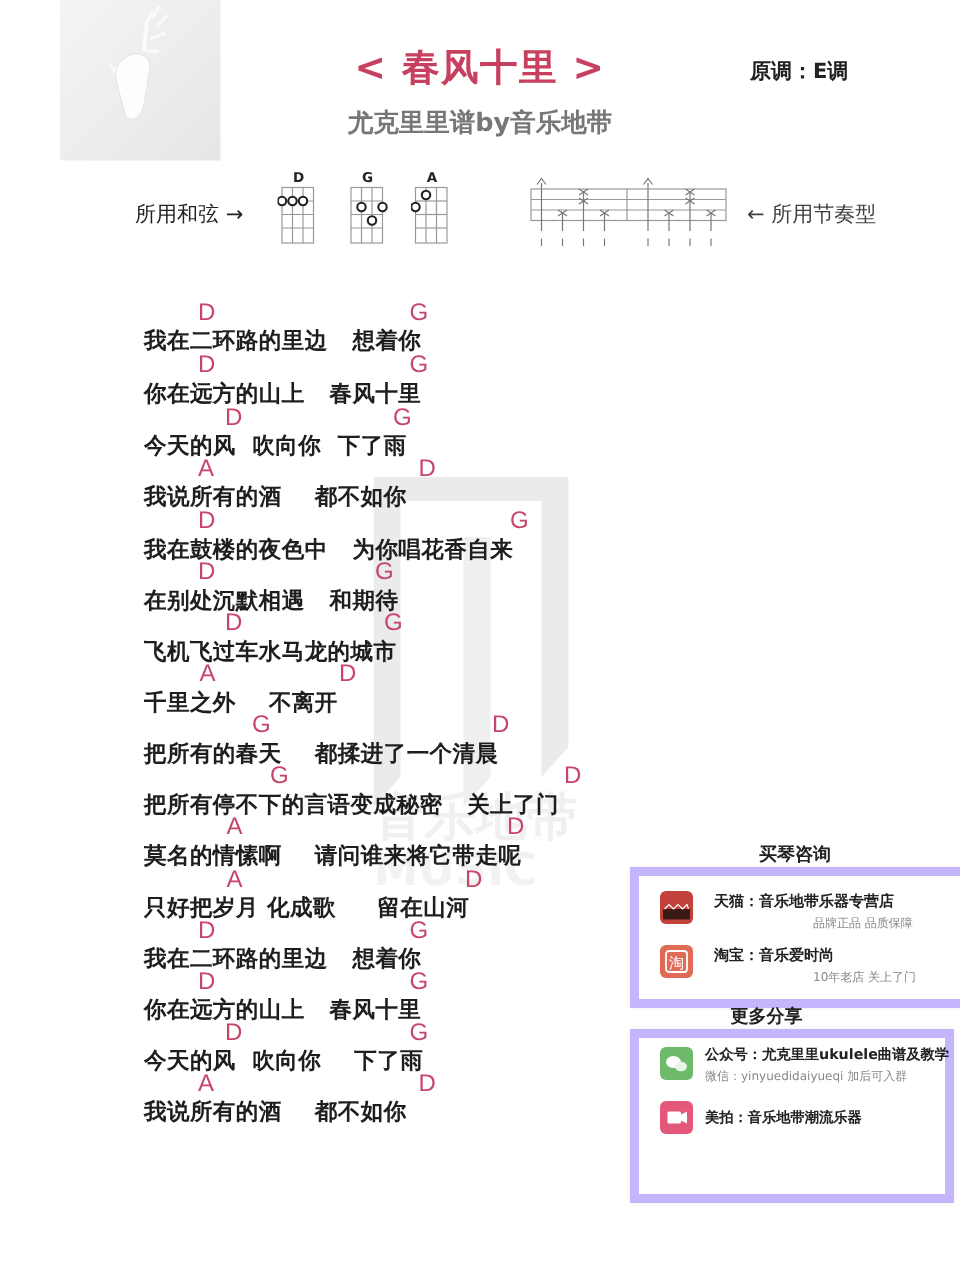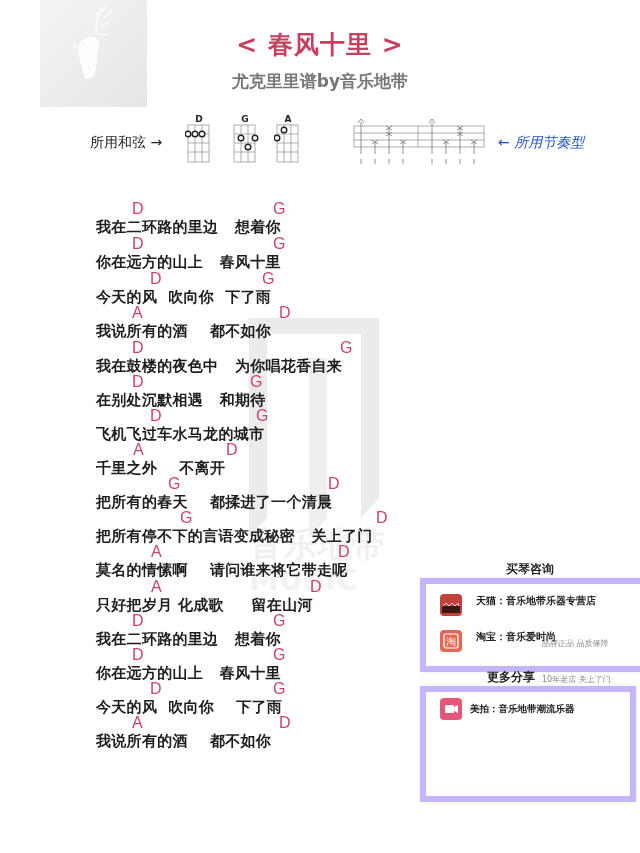--- a/index.html
+++ b/index.html
@@ -20,59 +20,60 @@
     color: #c8405f; font-size: 25px; font-weight: bold; letter-spacing: 1px;
   }
   .subtitle {
     left: 200px; top: 70px; width: 240px; text-align: center;
     color: #777; font-size: 17px; font-weight: bold;
   }
   .meta { left: 500px; top: 38px; font-size: 14px; font-weight: bold; color: #222; line-height: 20px; }
   .meta div { white-space: nowrap; }
 
   .chords-label { left: 90px; top: 134px; font-size: 14px; color: #222; }
-  .strum-label { left: 498px; top: 134px; font-size: 14px; color: #1d4ed8; font-style: italic; }
+  .strum-label { left: 498px; top: 134px; font-size: 14px; color: #404040; }
   .chord-diag { top: 114px; width: 28px; }
   .chord-diag .name { text-align: center; font-size: 9px; font-weight: bold; line-height: 10px; }
   .chord-diag svg { display: block; }
 
   .strum { left: 352px; top: 116px; }
 
   .lyrics { left: 0; top: 0; }
   .line { position: absolute; left: 96px; font-size: 15px; font-weight: bold; color: #1e1e1e; white-space: pre; letter-spacing: 0.3px; }
   .chord { position: absolute; font-size: 16px; color: #c8456a; font-family: "Liberation Sans", sans-serif; }
 
   .watermark { left: 205px; top: 318px; width: 145px; height: 275px; opacity: 0.55; padding-left: 44px; }
 
   .panel-title { font-size: 12px; font-weight: bold; color: #222; text-align: center; width: 220px; }
   .panel {
     background: #fff; border: 6px solid #c4b5fd; box-shadow: 0 0 3px rgba(0,0,0,0.08);
     width: 218px;
   }
   .row { position: relative; height: 38px; }
   .icon-box { position: absolute; left: 14px; width: 22px; height: 22px; border-radius: 4px; }
   .row .main { position: absolute; left: 50px; font-size: 10px; font-weight: bold; color: #222; white-space: nowrap; }
-  .row .sub { position: absolute; font-size: 8px; color: #888; white-space: nowrap; margin-top: 28px; }
+  .row .sub { position: absolute; font-size: 8px; color: #888; white-space: nowrap; }
 </style>
 </head>
 <body>
 
 <div class="abs cover">
   <svg viewBox="0 0 107 107">
     <path d="M62 12 L66 4 M64 18 L72 10 M60 26 L70 22 M58 34 L66 34" stroke="#fafafa" stroke-width="2" fill="none"></path>
     <path d="M56 34 L58 14 L62 8" stroke="#fbfbfb" stroke-width="2.5" fill="none"></path>
     <path d="M44 38 C50 34 60 36 60 44 L56 70 C54 78 48 82 44 78 L38 56 C36 48 38 42 44 38 Z" fill="#fdfdfd" stroke="#e0e0e0" stroke-width="0.6"></path>
     <path d="M38 46 L32 42 L36 50 Z" fill="#f8f8f8"></path>
   </svg>
 </div>
 
 <div class="abs title">&lt; 春风十里 &gt;</div>
 <div class="abs subtitle">尤克里里谱by音乐地带</div>
 
 <div class="abs meta">
+  <div><span>原调：</span><span>E调</span></div>
 </div>
 
 <div class="abs chords-label">所用和弦 →</div>
 
 <div class="abs chord-diag" style="left:185px">
   <div class="name">D</div>
   <svg width="28" height="40" viewBox="0 0 28 40">
     <g stroke="#999" stroke-width="0.8" fill="none">
       <rect x="3" y="1" width="21" height="37"></rect>
       <line x1="10" y1="1" x2="10" y2="38"></line>
@@ -275,20 +276,30 @@
           <text x="11" y="15" text-anchor="middle" font-size="10" fill="#fff" font-family="DejaVu Sans, sans-serif">淘</text>
         </svg>
     </div>
     <div class="main" style="top:4px">淘宝：音乐爱时尚</div>
     <div class="sub" style="left:116px;top:20px">10年老店 关上了门</div>
   </div>
 </div>
 
 <div class="abs panel-title" style="left:418px;top:669px;width:186px">更多分享</div>
 <div class="abs panel" style="left:420px;top:686px;height:104px;width:204px">
+  <div class="row" style="top:0;height:36px">
+    <div class="icon-box" style="top:6px;background:#6dba6a">
+      <svg width="22" height="22" viewBox="0 0 22 22">
+          <ellipse cx="9" cy="10" rx="5" ry="4" fill="#fff"></ellipse>
+          <ellipse cx="14" cy="13" rx="4" ry="3.2" fill="#e8f5e6"></ellipse>
+        </svg>
+    </div>
+    <div class="main" style="left:44px;top:5px;font-size:9.5px">公众号：尤克里里ukulele曲谱及教学</div>
+    <div class="sub" style="left:44px;top:20px">微信：yinyuedidaiyueqi  加后可入群</div>
+  </div>
   <div class="row" style="top:0;height:34px">
     <div class="icon-box" style="top:6px;background:#e4577a">
       <svg width="22" height="22" viewBox="0 0 22 22">
           <rect x="5" y="7" width="9" height="8" rx="1" fill="#fff"></rect>
           <path d="M14 9 L18 7 L18 15 L14 13 Z" fill="#fff"></path>
         </svg>
     </div>
     <div class="main" style="left:44px;top:11px;font-size:9.5px">美拍：音乐地带潮流乐器</div>
   </div>
 </div>

